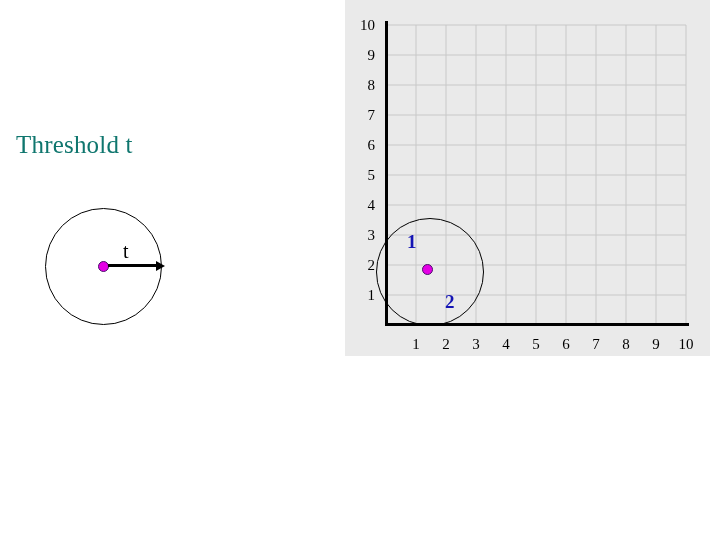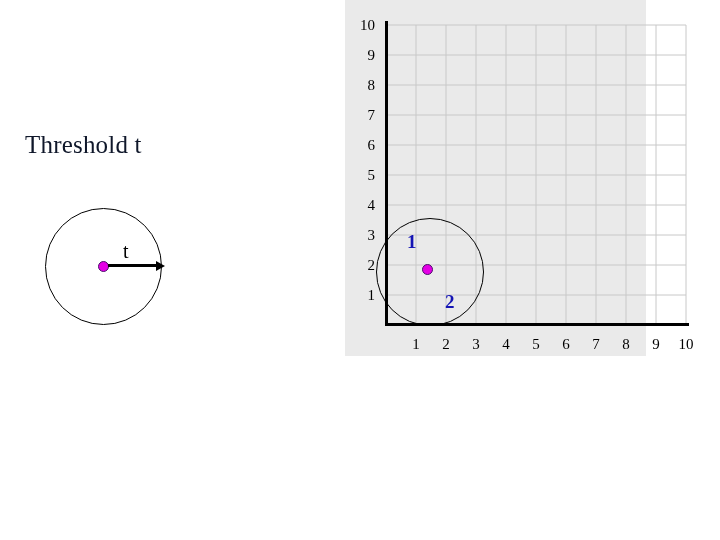--- a/index.html
+++ b/index.html
@@ -19,26 +19,26 @@
     position: absolute;
     left: 0; top: 0;
     width: 720px;
     height: 540px;
     background: #ffffff;
   }
 
   
   .legend-title {
     position: absolute;
-    left: 25px;
+    left: 16px;
     top: 131px;
     font-family: "Liberation Serif", serif;
     font-size: 25px;
     line-height: 28px;
-    color: #0f172a;
+    color: #0f766e;
     white-space: nowrap;
     letter-spacing: 0.2px;
   }
 
   .threshold-circle {
     position: absolute;
     left: 45px;
     top: 208px;
     width: 117px;
     height: 117px;
@@ -89,21 +89,21 @@
     font-family: "Liberation Serif", serif;
     font-size: 20px;
     color: #000000;
   }
 
   
   #plot-panel {
     position: absolute;
     left: 345px;
     top: 0px;
-    width: 301px;
+    width: 365px;
     height: 356px;
     background: #eaeaea;
   }
 
   #grid-svg {
     position: absolute;
     left: 0; top: 0;
     width: 365px;
     height: 356px;
   }

